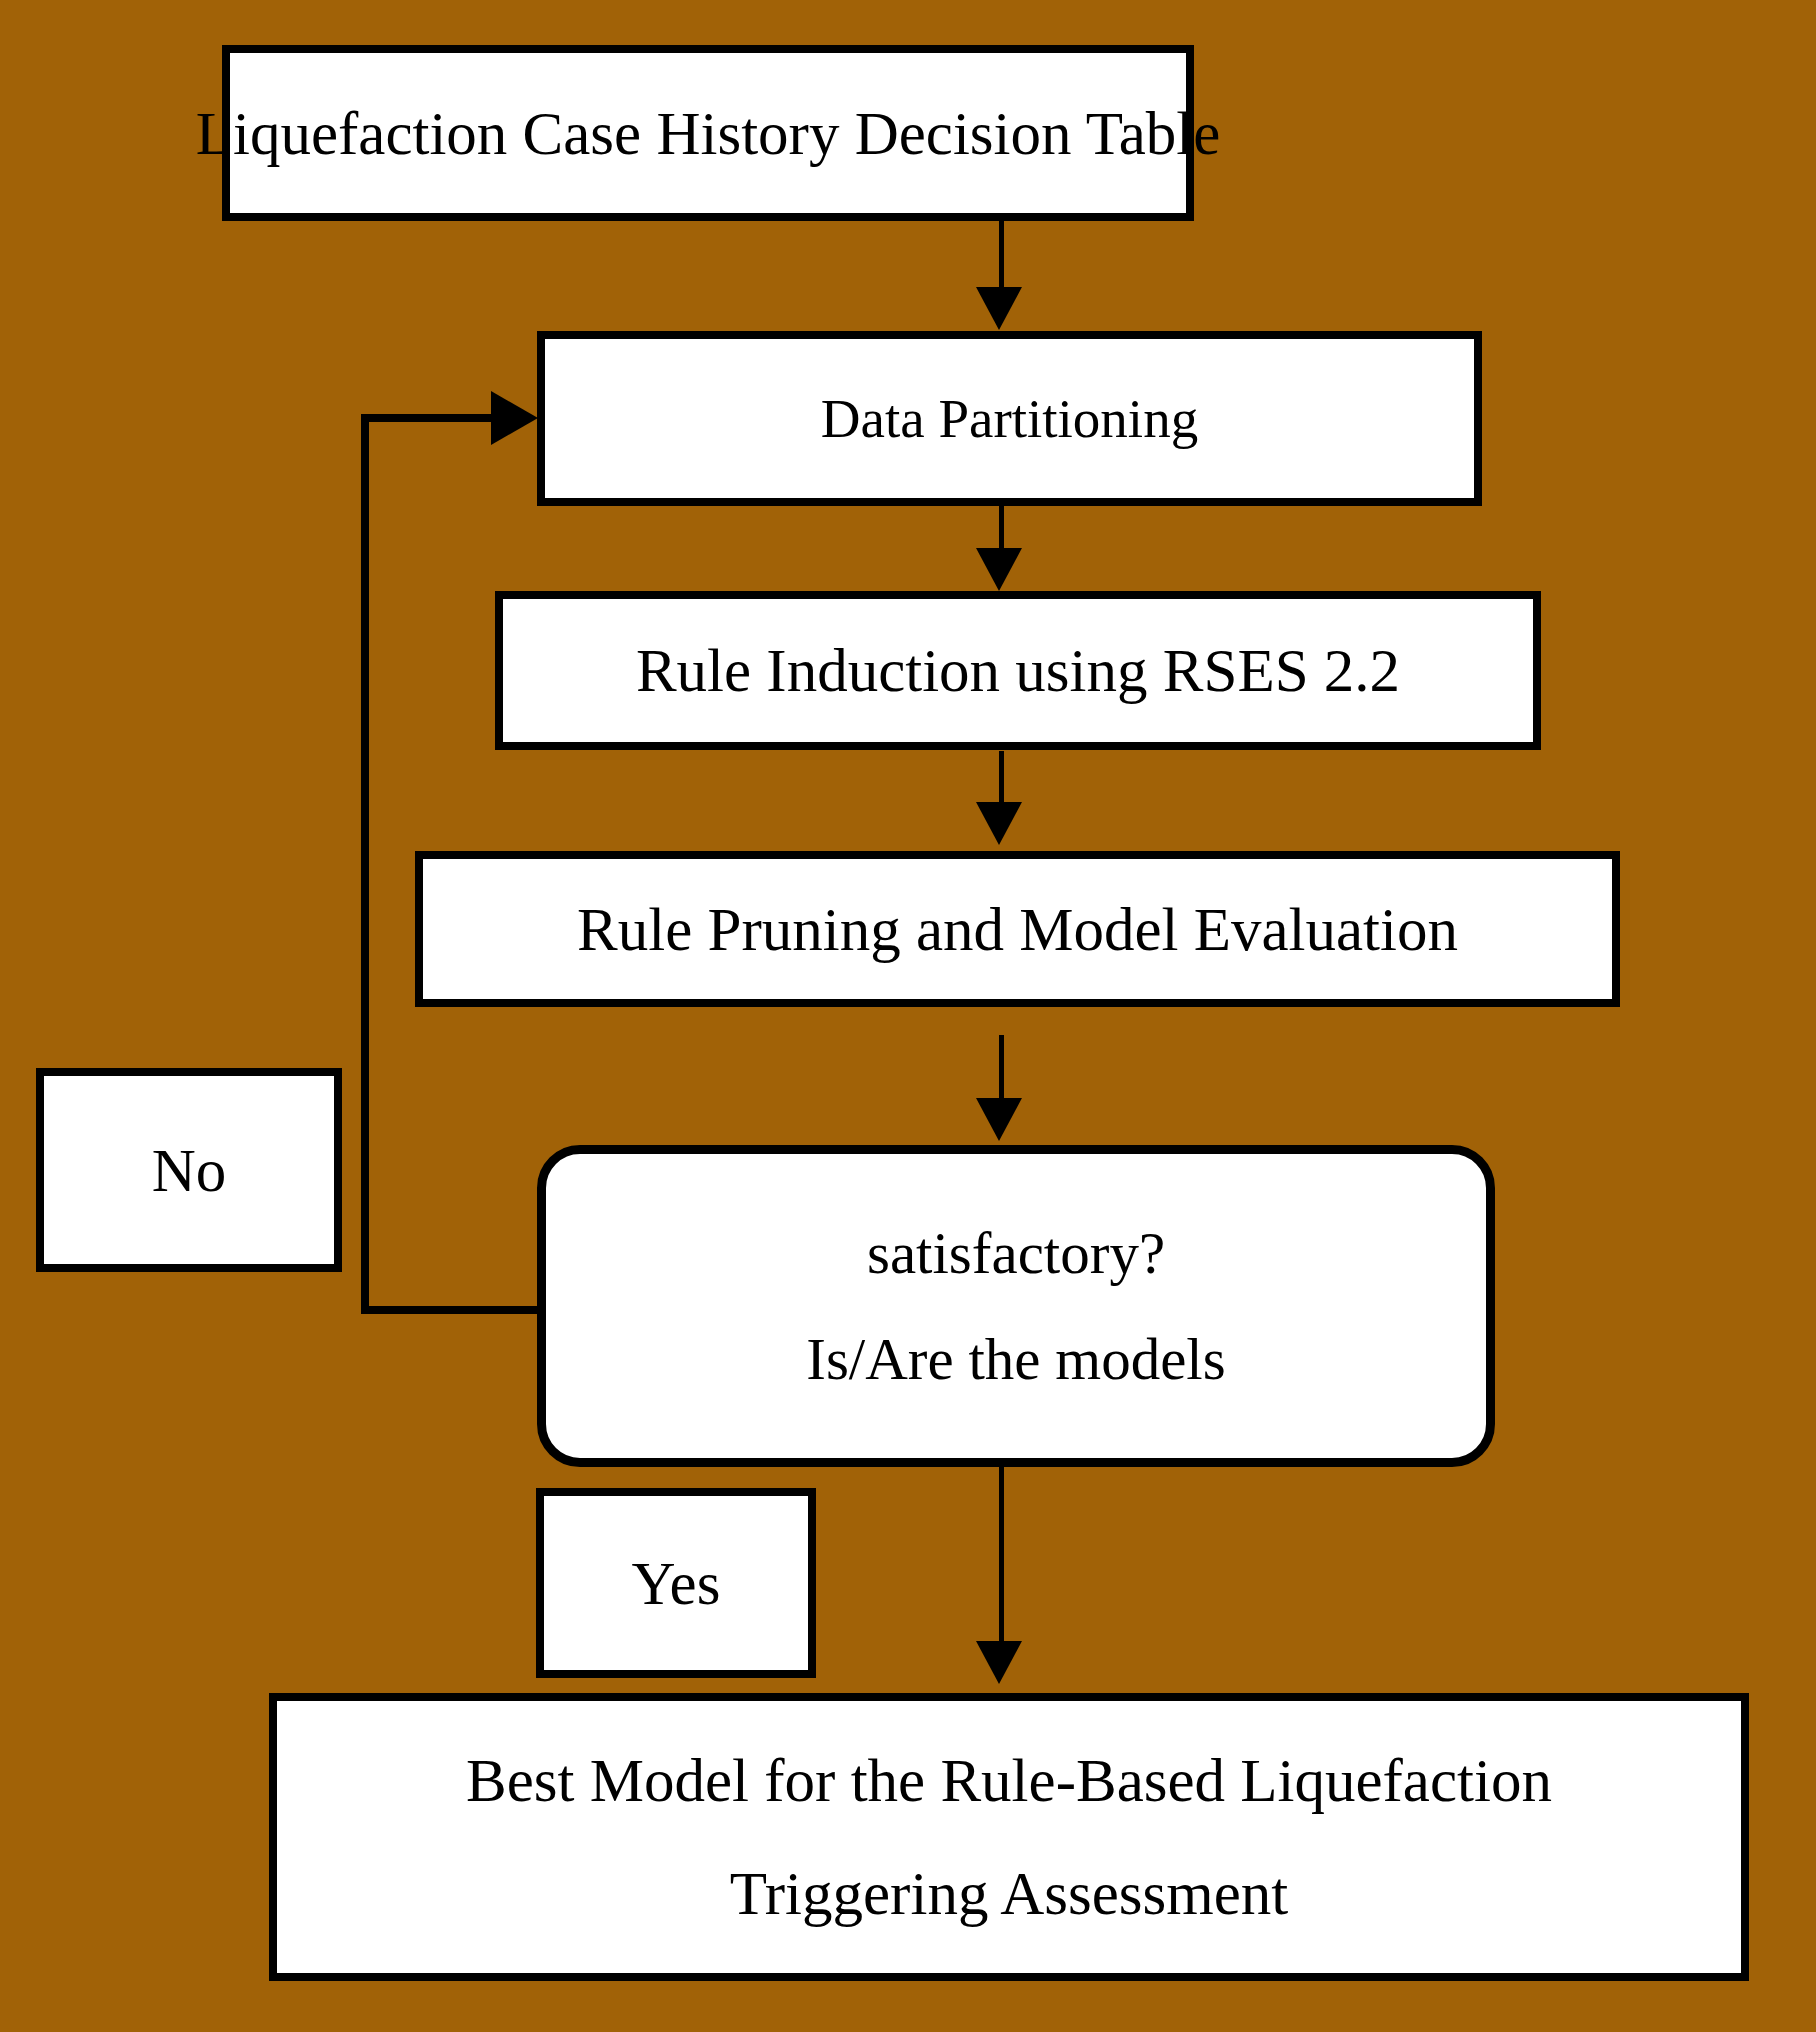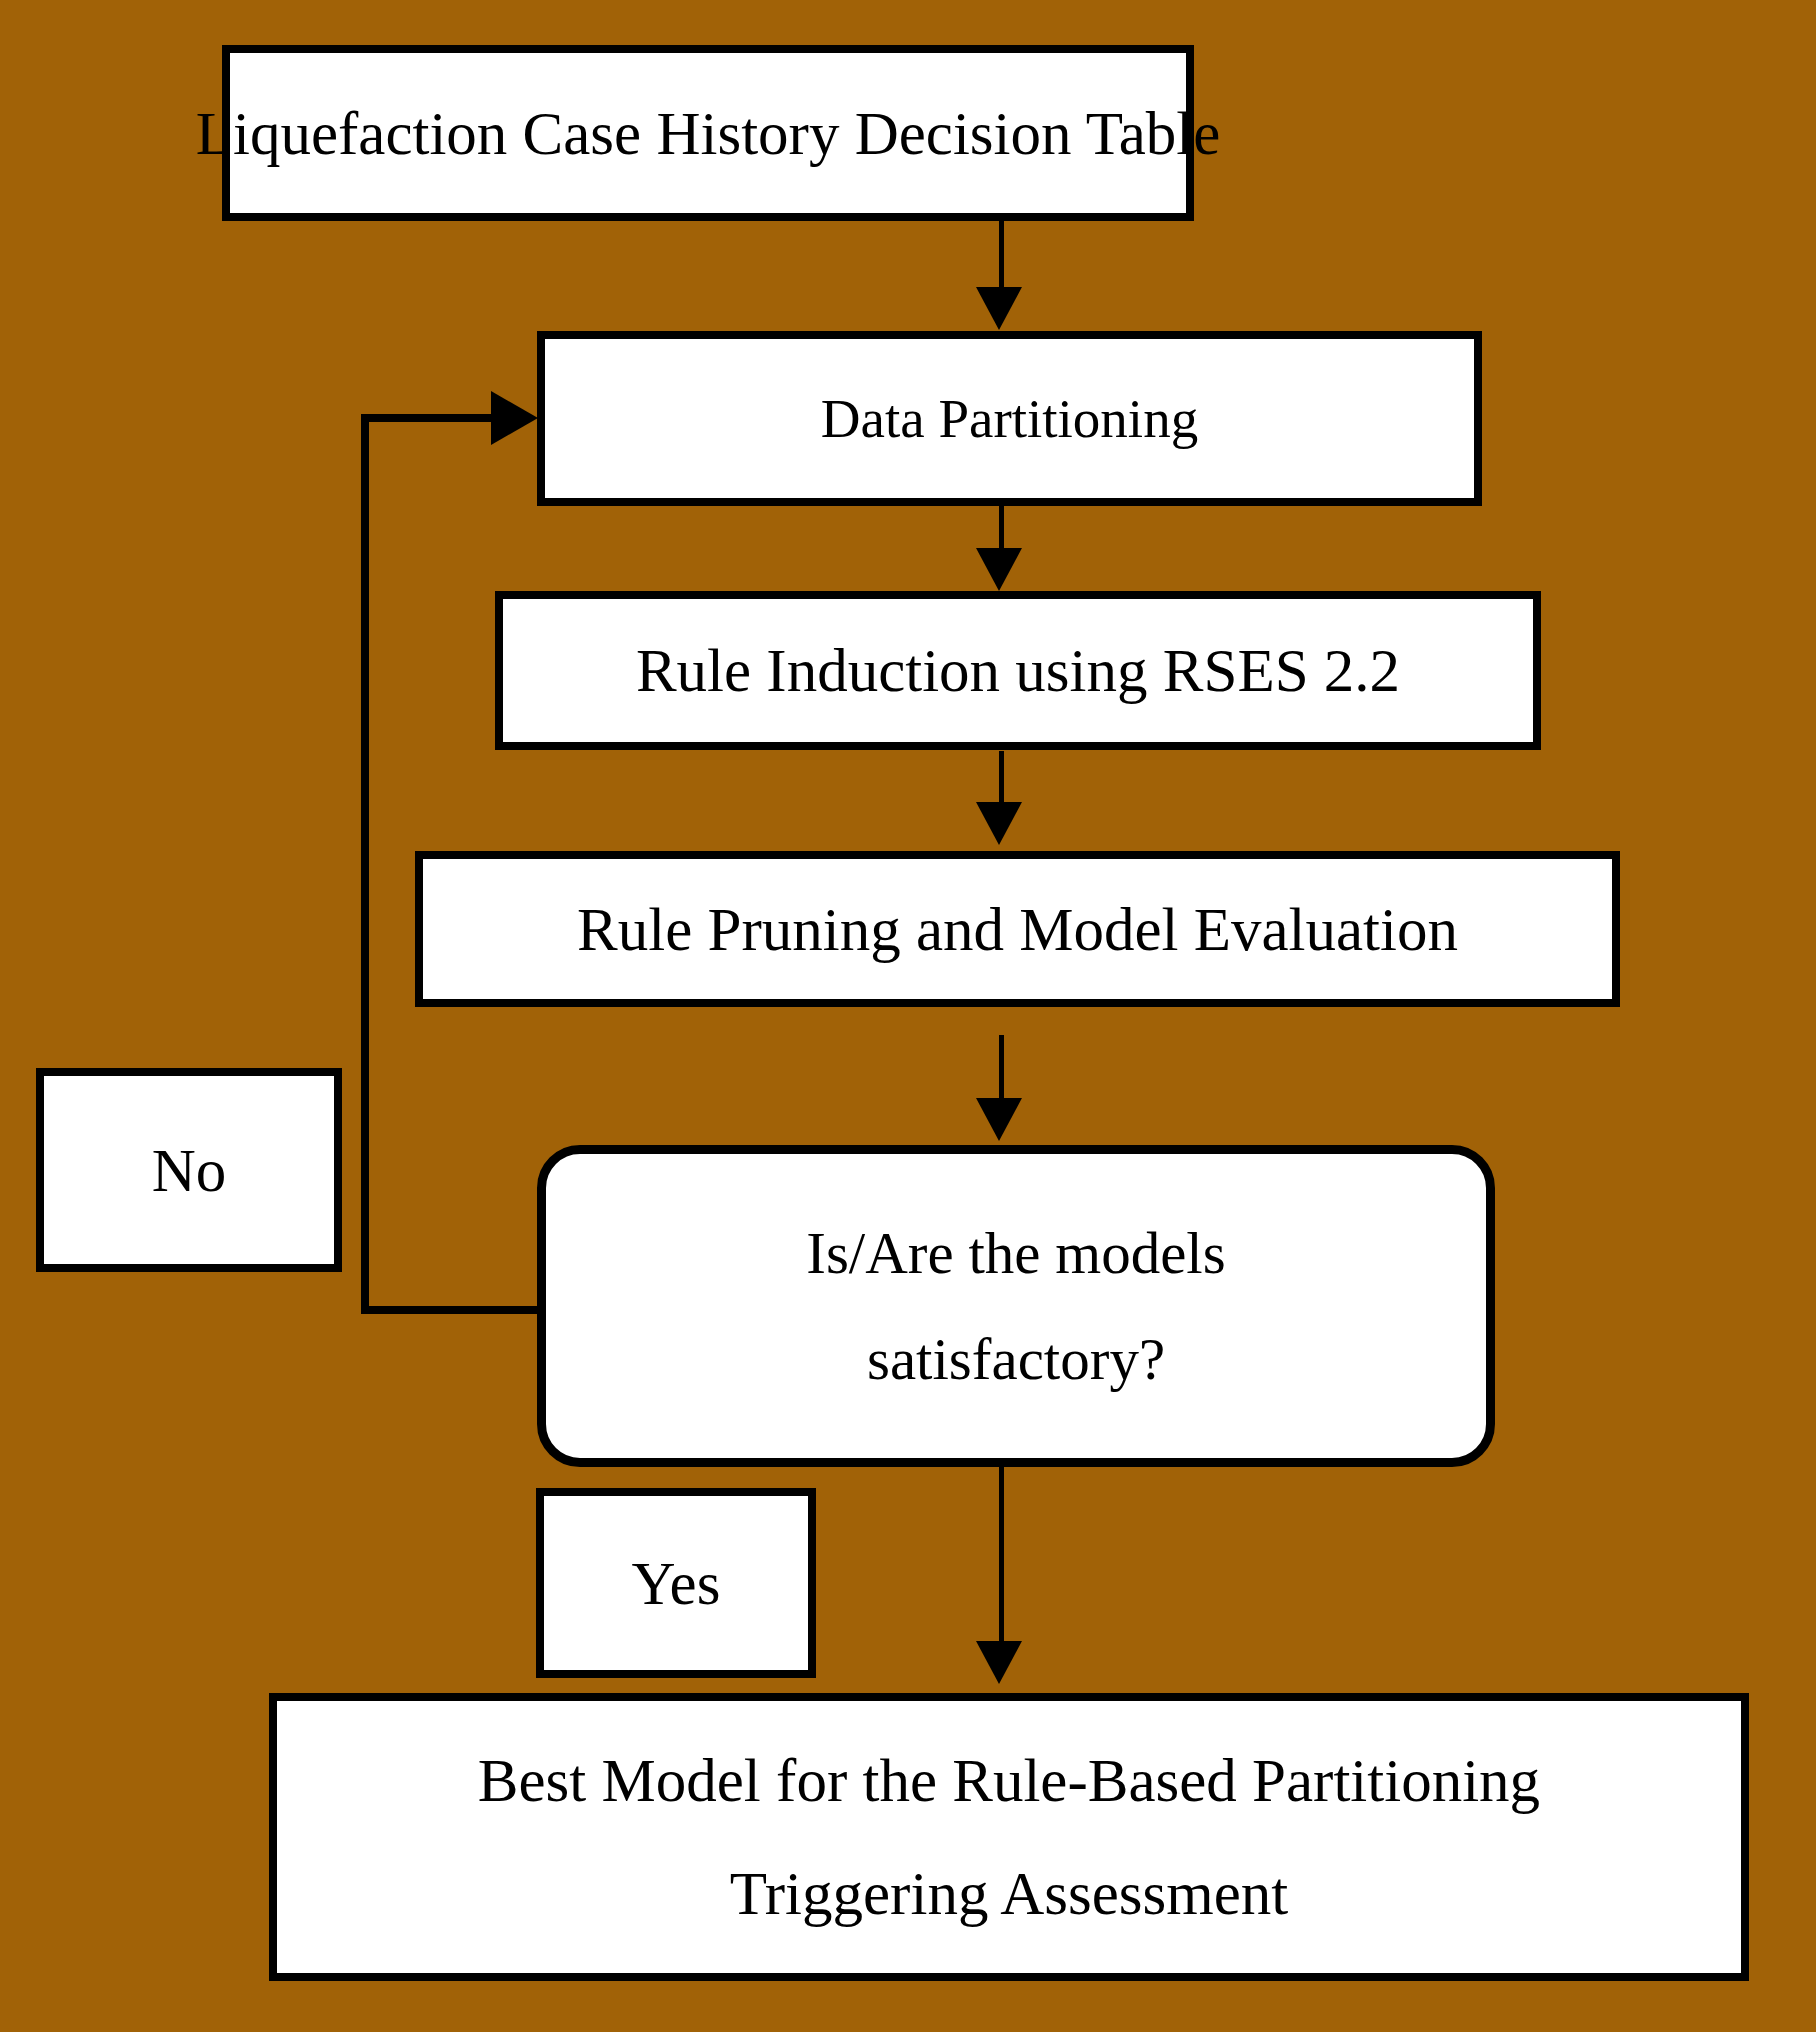--- a/index.html
+++ b/index.html
@@ -105,22 +105,22 @@
   <div class="arrow-down" style="left:976px; top:802px;"></div>
 
   <div class="node" id="node-pruning">
     <span class="line">Rule Pruning and Model Evaluation</span>
   </div>
 
   <div class="vline" style="left:999px; top:1035px; height:66px;"></div>
   <div class="arrow-down" style="left:976px; top:1098px;"></div>
 
   <div class="node rounded" id="node-decision">
+    <span class="line">satisfactory?</span>
     <span class="line">Is/Are the models</span>
-    <span class="line">satisfactory?</span>
   </div>
 
   <div class="node" id="node-no">
     <span class="line">No</span>
   </div>
 
   <div class="hline" style="left:361px; top:1306px; width:184px;"></div>
 
   <div class="vline" style="left:361px; top:417px; width:8px; height:892px;"></div>
 
@@ -128,18 +128,18 @@
   <div class="arrow-right" style="left:491px; top:391px;"></div>
 
   <div class="node" id="node-yes">
     <span class="line">Yes</span>
   </div>
 
   <div class="vline" style="left:999px; top:1467px; height:179px;"></div>
   <div class="arrow-down" style="left:976px; top:1641px;"></div>
 
   <div class="node" id="node-best">
-    <span class="line">Best Model for the Rule-Based Partitioning</span>
+    <span class="line">Best Model for the Rule-Based Liquefaction</span>
     <span class="line">Triggering Assessment</span>
   </div>
 
 </div>
 
 
 </body></html>

